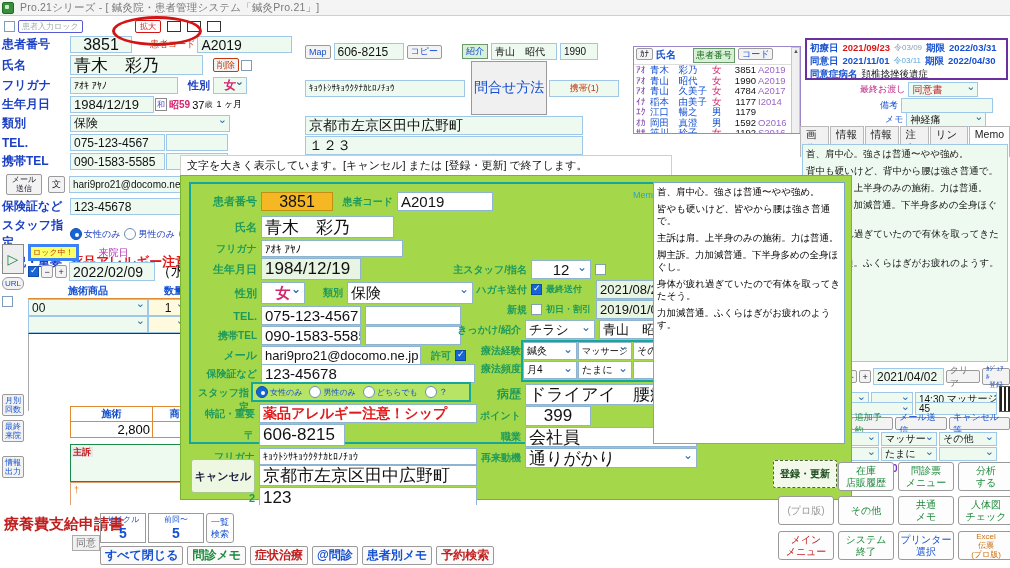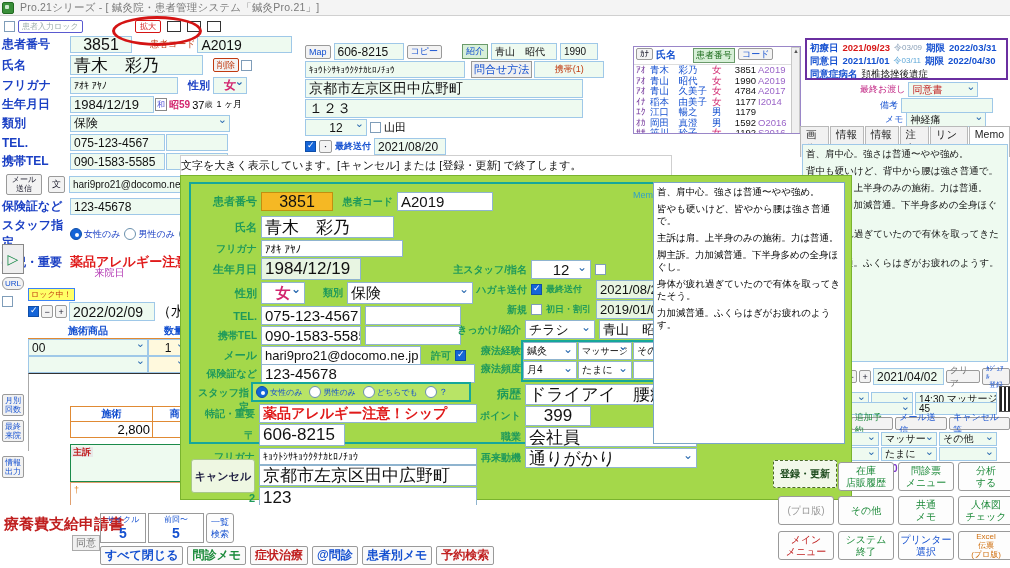--- a/index.html
+++ b/index.html
@@ -114,21 +114,21 @@
   .ttl-table { position: absolute; left: 70px; top: 390px; width: 250px; }
   .tt-hd { display:flex; border:1px solid #e08a34; }
   .tt-hd div{ border-right:1px solid #e08a34; padding:0 2px; font-size:10px; color:#1450d0; font-weight:bold;}
   .tt-bd { display:flex; border:1px solid #e08a34; border-top:none;}
   .tt-bd div{ border-right:1px solid #e08a34; padding:0 2px; font-size:13px; text-align:right;}
 
   
   .modal-hint {
     position: absolute; left: 180px; top: 155px; width: 492px; height: 20px;
     background: #ffffff; border: 1px solid #cfcfcf; border-bottom: none;
-    display: flex; align-items: center; font-size: 11px; color: #111;
+    display: flex; align-items: center; padding-left: 6px; font-size: 11px; color: #111;
   }
   .modal {
     position: absolute; left: 180px; top: 175px; width: 672px; height: 325px;
     background: #a4d84a; border: 1px solid #7ab32e;
   }
   .modal-inner {
     position: absolute; left: 8px; top: 6px; width: 560px; height: 262px;
     border: 2px solid #16a79a; background: #a4d84a;
   }
   .m-memo {
@@ -309,21 +309,21 @@
       <div style="margin-top:6px;"><span class="chk"></span></div>
     </div>
     <div class="sidetabs" style="top:378px;">
       <div class="sidetab">月別<br>回数</div>
       <div class="sidetab">最終<br>来院</div>
       <div class="sidetab" style="margin-top:14px;">情報<br>出力</div>
     </div>
 
     <div style="position:absolute;left:28px;top:228px;width:292px;">
       <div style="display:flex;align-items:center;gap:4px;">
-        <span style="background:#ffff66;border:1px solid #3b82f6;font-size:8px;color:#c03a10;padding:0 2px;margin-top:44px;">ロック中！</span>
+        <span style="background:#ffff66;border:3px solid #3b82f6;font-size:8px;color:#c03a10;padding:0 2px;">ロック中！</span>
         <span style="color:#b030b0;font-size:10px;margin-left:16px;">来院日</span>
       </div>
       <div style="display:flex;align-items:center;gap:2px;margin-top:1px;">
         <span class="chk on"></span>
         <span class="btnish" style="width:12px;height:13px;">−</span>
         <span class="btnish" style="width:12px;height:13px;">+</span>
         <span class="fld" style="width:86px;font-size:14px;height:19px;">2022/02/09</span>
         <span style="font-size:14px;">（水）</span>
       </div>
       <div style="display:flex;margin-top:3px;border-bottom:1px solid #e08a34;">
@@ -372,21 +372,21 @@
       <div style="display:flex;align-items:center;gap:3px;">
         <span class="btnish" style="height:14px;color:#1450d0;">Map</span>
         <span class="fld" style="width:70px;">606-8215</span>
         <span class="btnish" style="height:14px;color:#1450d0;">コピー</span>
         <span style="margin-left:17px;background:#d8f0d8;border:1px solid #6a9a6a;font-size:9px;padding:0 3px;color:#1450d0;">紹介</span>
         <span class="fld" style="width:66px;font-size:10px;">青山　昭代</span>
         <span class="fld" style="width:38px;font-size:10px;">1990</span>
       </div>
       <div style="display:flex;align-items:center;gap:2px;margin-top:1px;">
         <span class="fld" style="width:160px;font-size:9px;">ｷｮｳﾄｼｻｷｮｳｸﾀﾅｶﾋﾛﾉﾁｮｳ</span>
-        <span style="margin-left:4px;border:1px solid #9a9a9a;background:#f0f0f0;font-size:11px;padding:0 2px;color:#1450d0;">問合せ方法</span>
+        <span style="margin-left:4px;border:1px solid #9a9a9a;background:#f0f0f0;font-size:14px;padding:17px 2px;color:#1450d0;">問合せ方法</span>
         <span class="fld" style="width:70px;font-size:9px;justify-content:center;color:#c03a10;">携帯(1)</span>
       </div>
       <div style="margin-top:1px;">
         <span class="fld" style="width:278px;font-size:14px;height:19px;">京都市左京区田中広野町</span>
       </div>
       <div style="margin-top:1px;">
         <span class="fld" style="width:278px;font-size:14px;height:19px;">１２３</span>
       </div>
       <div style="display:flex;align-items:center;gap:3px;margin-top:1px;">
         <span class="fld combo" style="width:62px;justify-content:center;">12</span>

